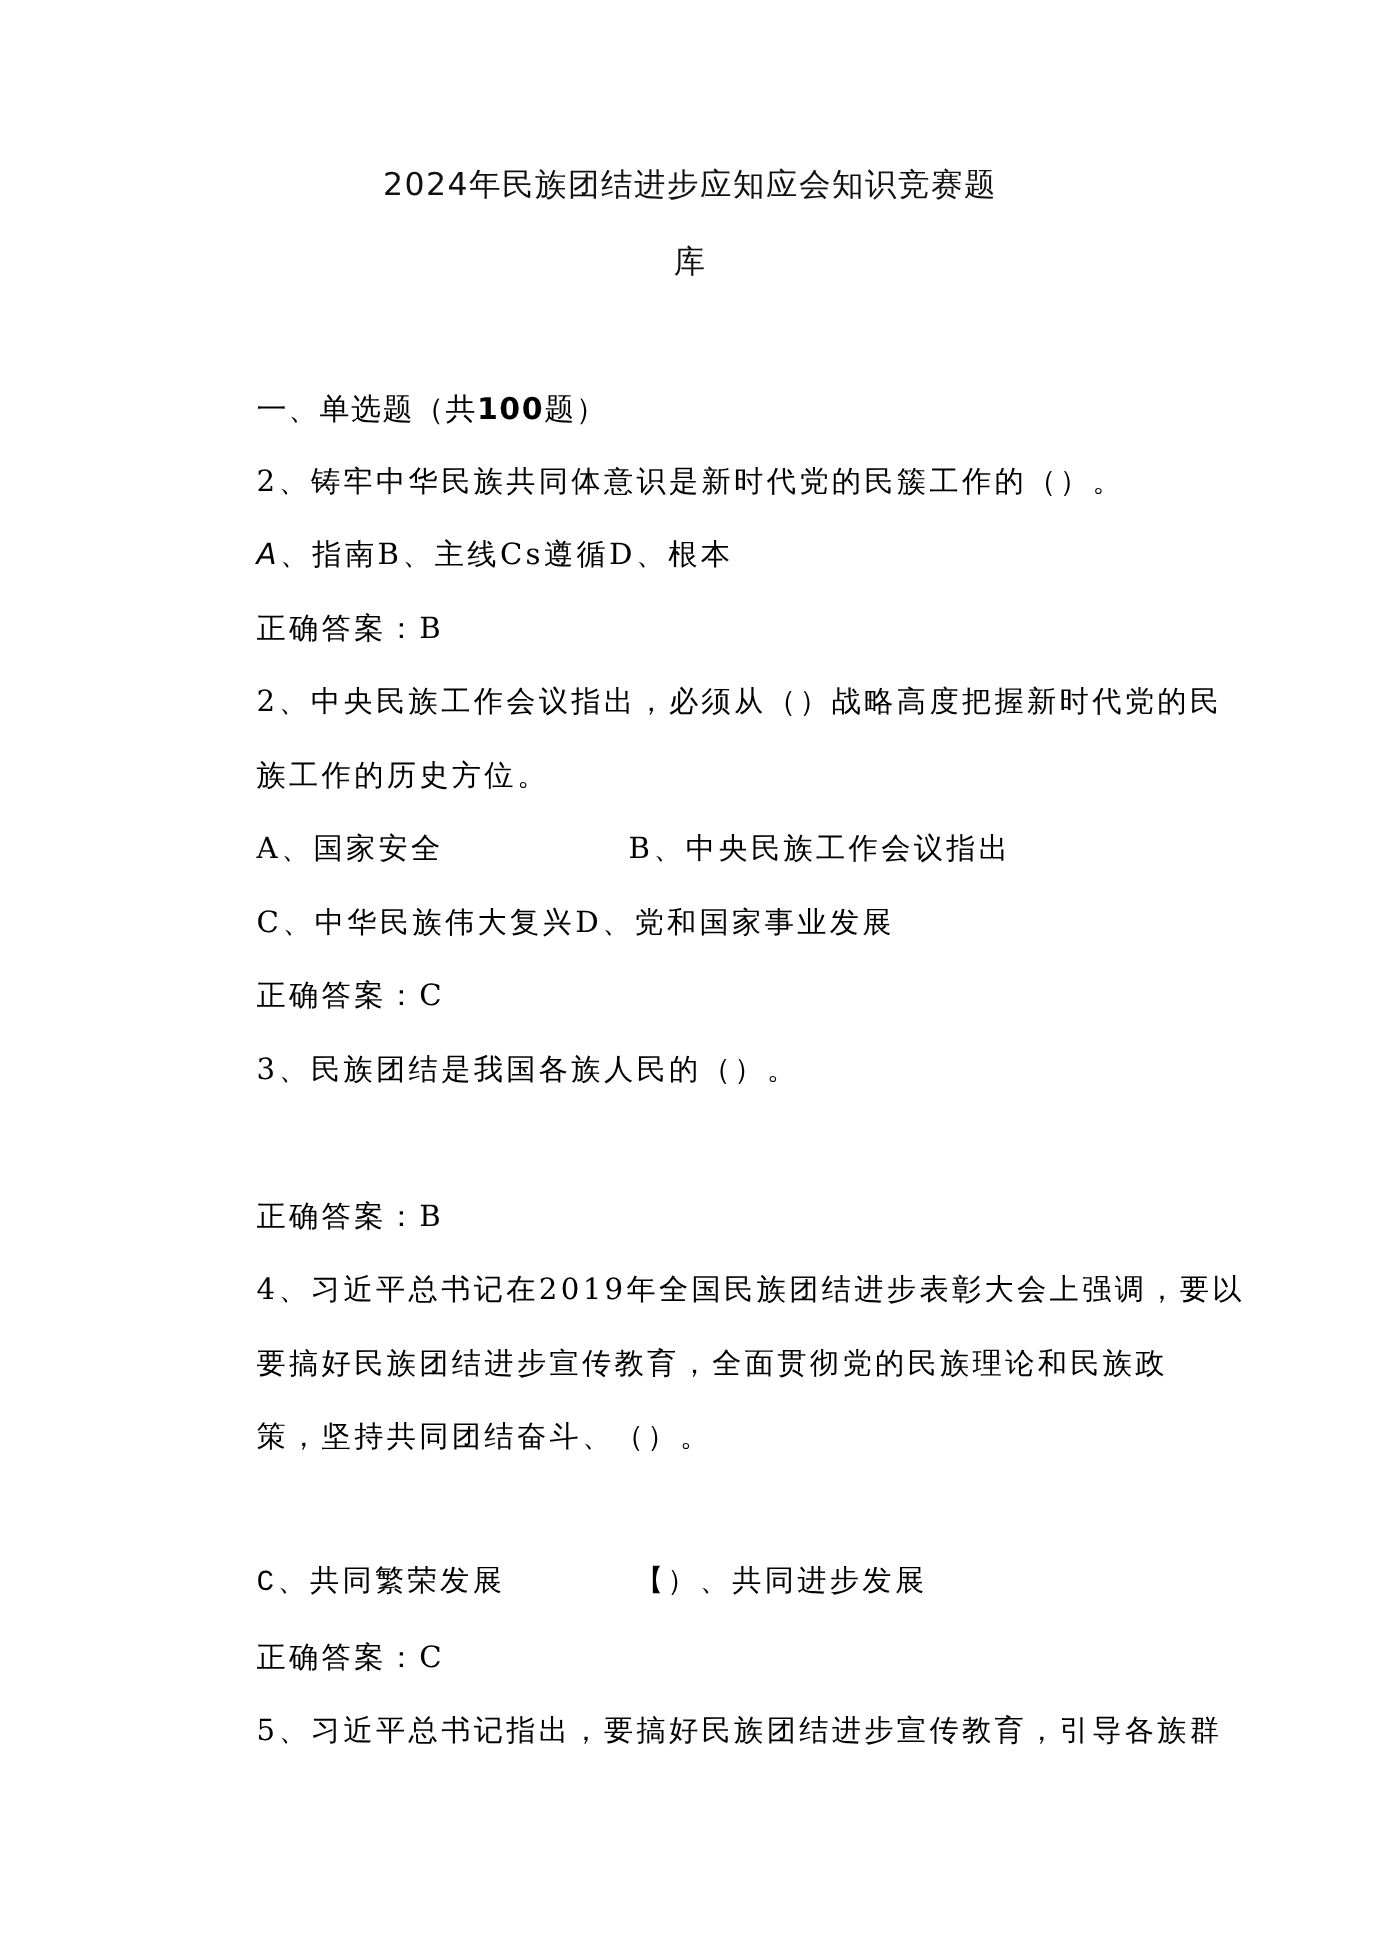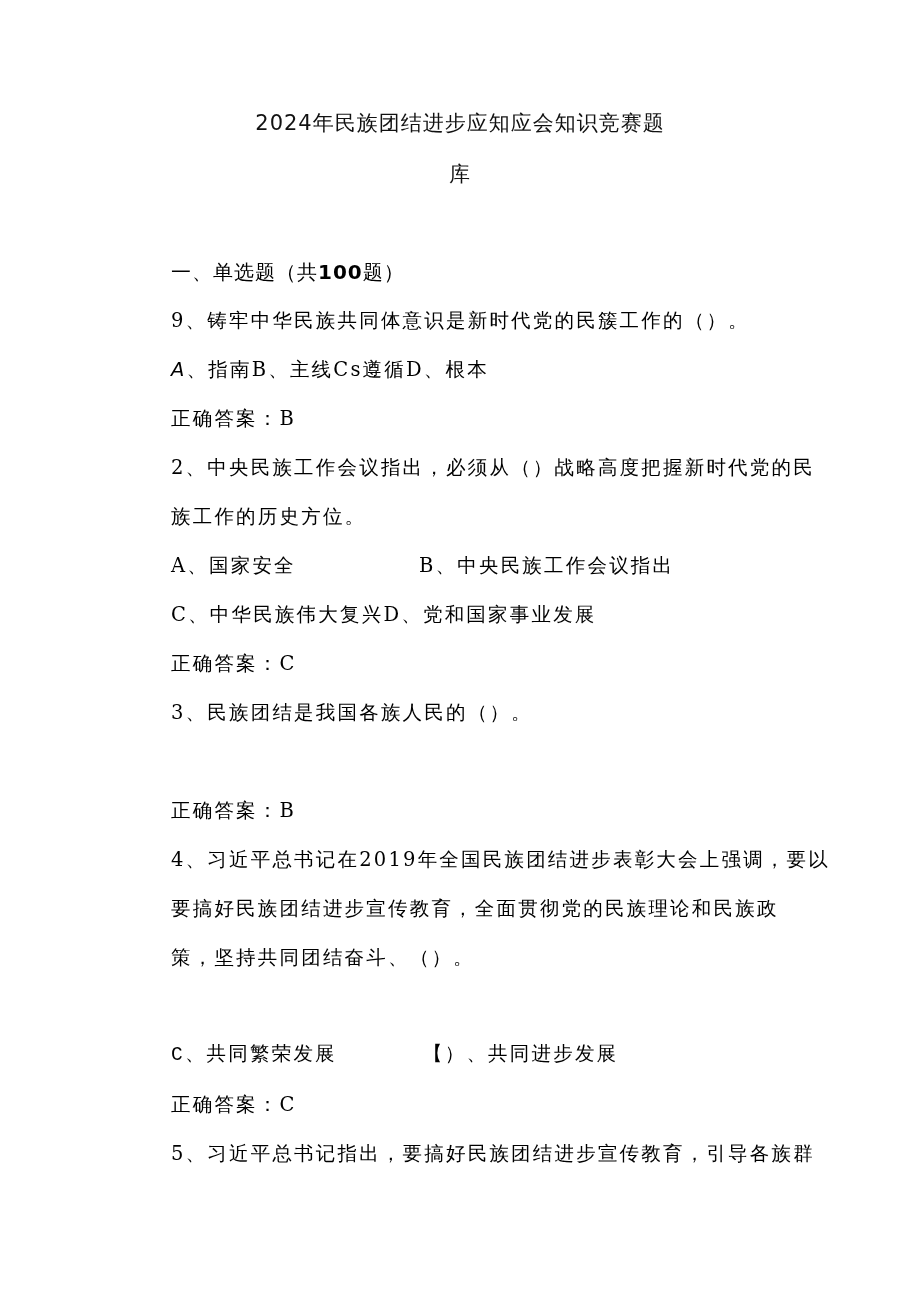--- a/index.html
+++ b/index.html
@@ -64,21 +64,21 @@
 
 <div class="page">
 
   <div class="title l1">2024年民族团结进步应知应会知识竞赛题</div>
   <div class="title l2">库</div>
 
   <div class="line section" style="top:262px;">
     <span>一、单选题（共</span><span class="bold">100</span><span>题）</span>
   </div>
 
-  <div class="line" style="top:311px;">9、铸牢中华民族共同体意识是新时代党的民簇工作的（）。</div>
+  <div class="line" style="top:311px;">2、铸牢中华民族共同体意识是新时代党的民簇工作的（）。</div>
   <div class="line" style="top:360px;">
     <span class="sans-a">A</span><span>、指南B、主线Cs遵循D、根本</span>
   </div>
   <div class="line" style="top:409px;">正确答案：B</div>
 
   <div class="line" style="top:458px;">2、中央民族工作会议指出，必须从（）战略高度把握新时代党的民</div>
   <div class="line" style="top:507px;">族工作的历史方位。</div>
   <div class="line" style="top:556px; width:600px; height:24px;">
     <span class="opt-col">A、国家安全</span>
     <span class="opt-col2">B、中央民族工作会议指出</span>

